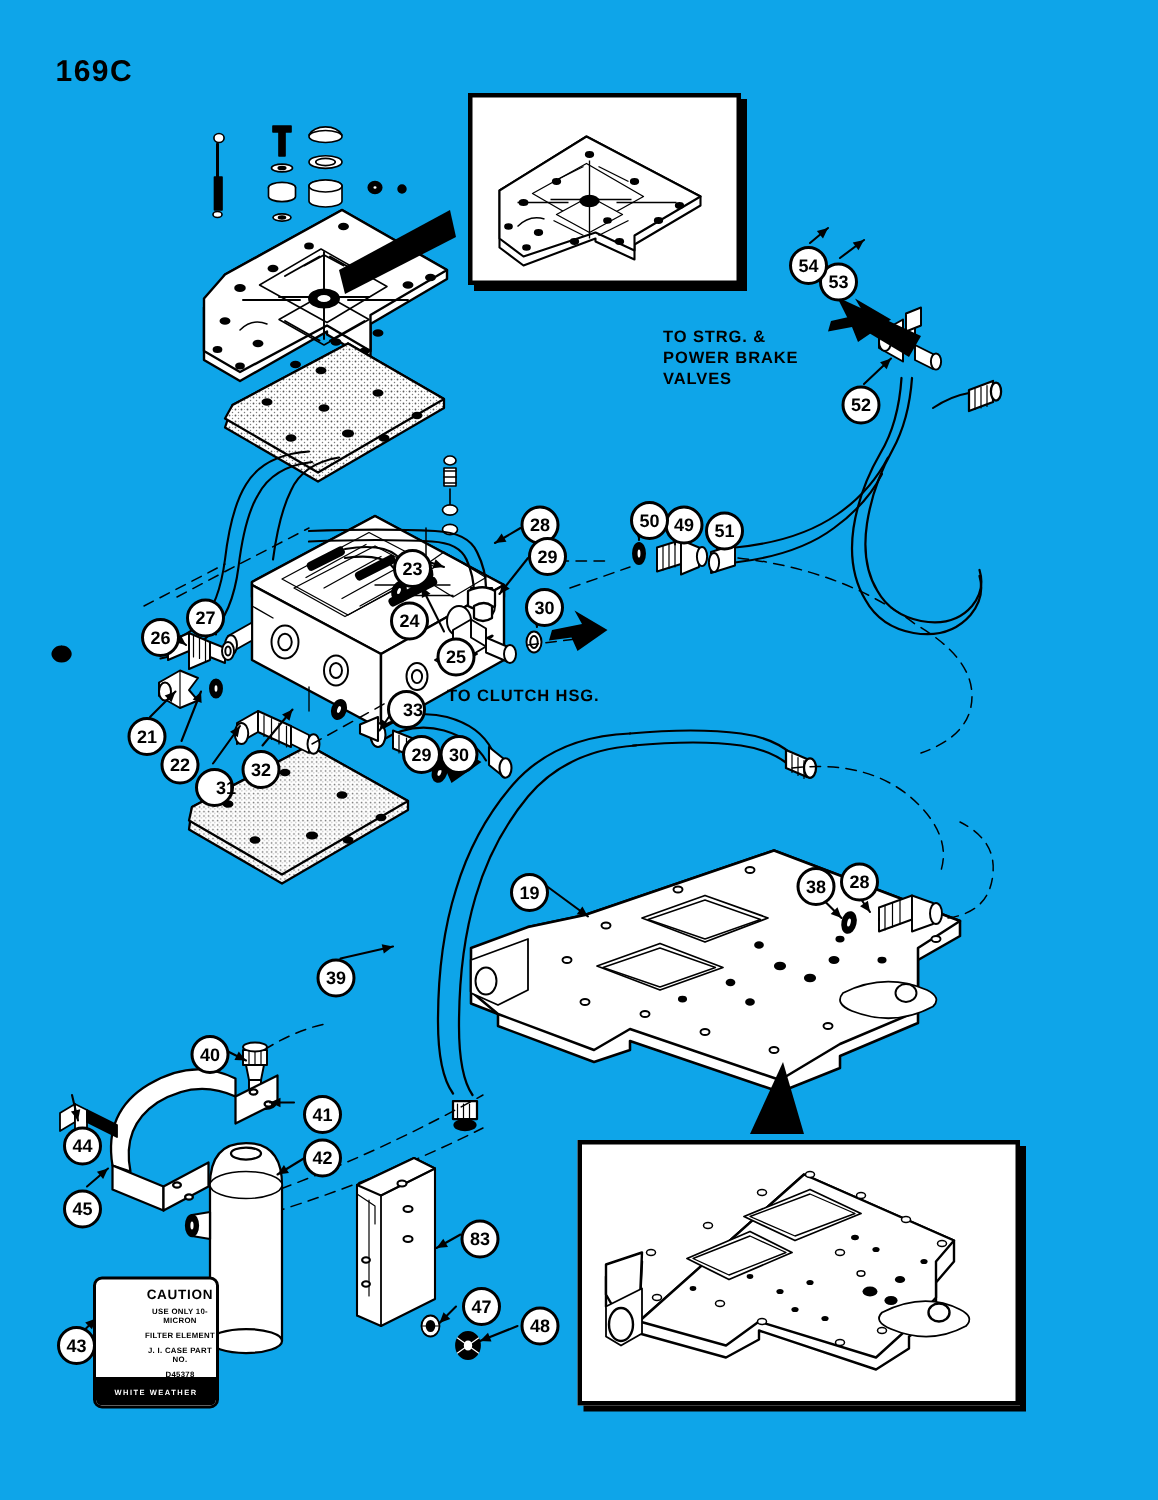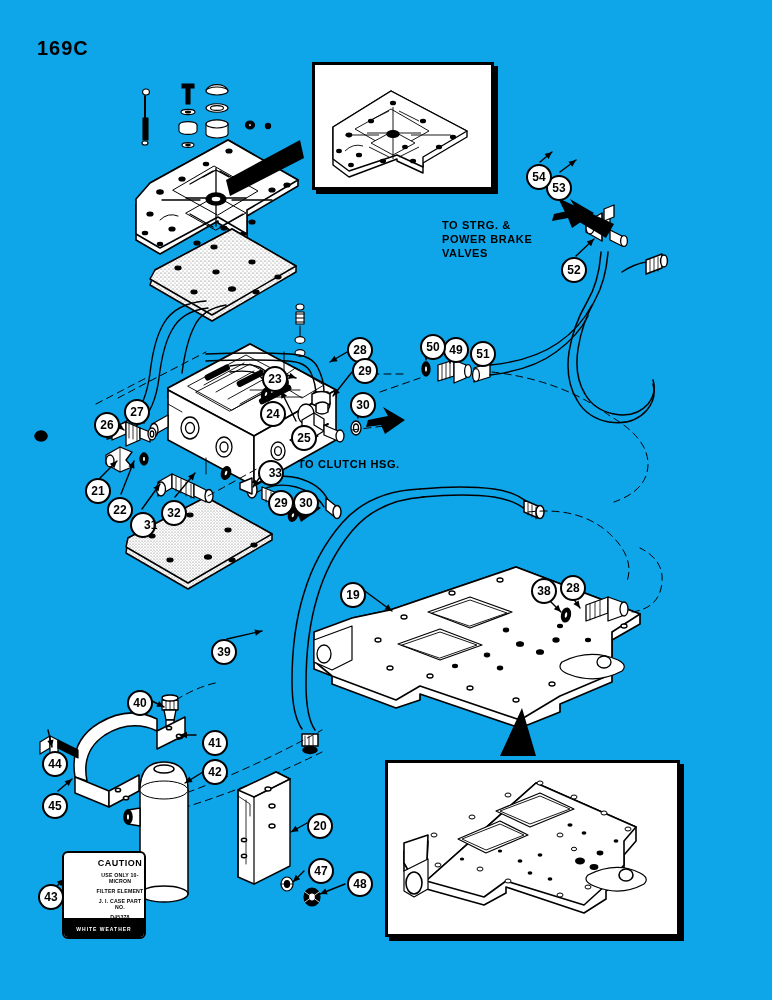--- a/index.html
+++ b/index.html
@@ -753,21 +753,21 @@
       <div class="callout" style="left: 293px; top: 490px;">30</div>
       <div class="callout" style="left: 560px; top: 575px;">28</div>
       <div class="callout" style="left: 531px; top: 578px;">38</div>
       <div class="callout" style="left: 211px; top: 639px;">39</div>
       <div class="callout" style="left: 127px; top: 690px;">40</div>
       <div class="callout" style="left: 202px; top: 730px;">41</div>
       <div class="callout" style="left: 202px; top: 759px;">42</div>
       <div class="callout" style="left: 38px; top: 884px;">43</div>
       <div class="callout" style="left: 42px; top: 716px; margin-top: 35px;">44</div>
       <div class="callout" style="left: 42px; top: 793px;">45</div>
-      <div class="callout" style="left: 307px; top: 813px;">20</div>
+      <div class="callout" style="left: 307px; top: 813px;">83</div>
       <div class="callout" style="left: 308px; top: 858px;">47</div>
       <div class="callout" style="left: 347px; top: 871px;">48</div>
       <div class="callout" style="left: 443px; top: 337px;">49</div>
       <div class="callout" style="left: 420px; top: 334px;">50</div>
       <div class="callout" style="left: 470px; top: 341px;">51</div>
       <div class="callout" style="left: 561px; top: 257px;">52</div>
       <div class="callout" style="left: 546px; top: 175px;">53</div>
       <div class="callout" style="left: 526px; top: 164px;">54</div>
     </div>
 

